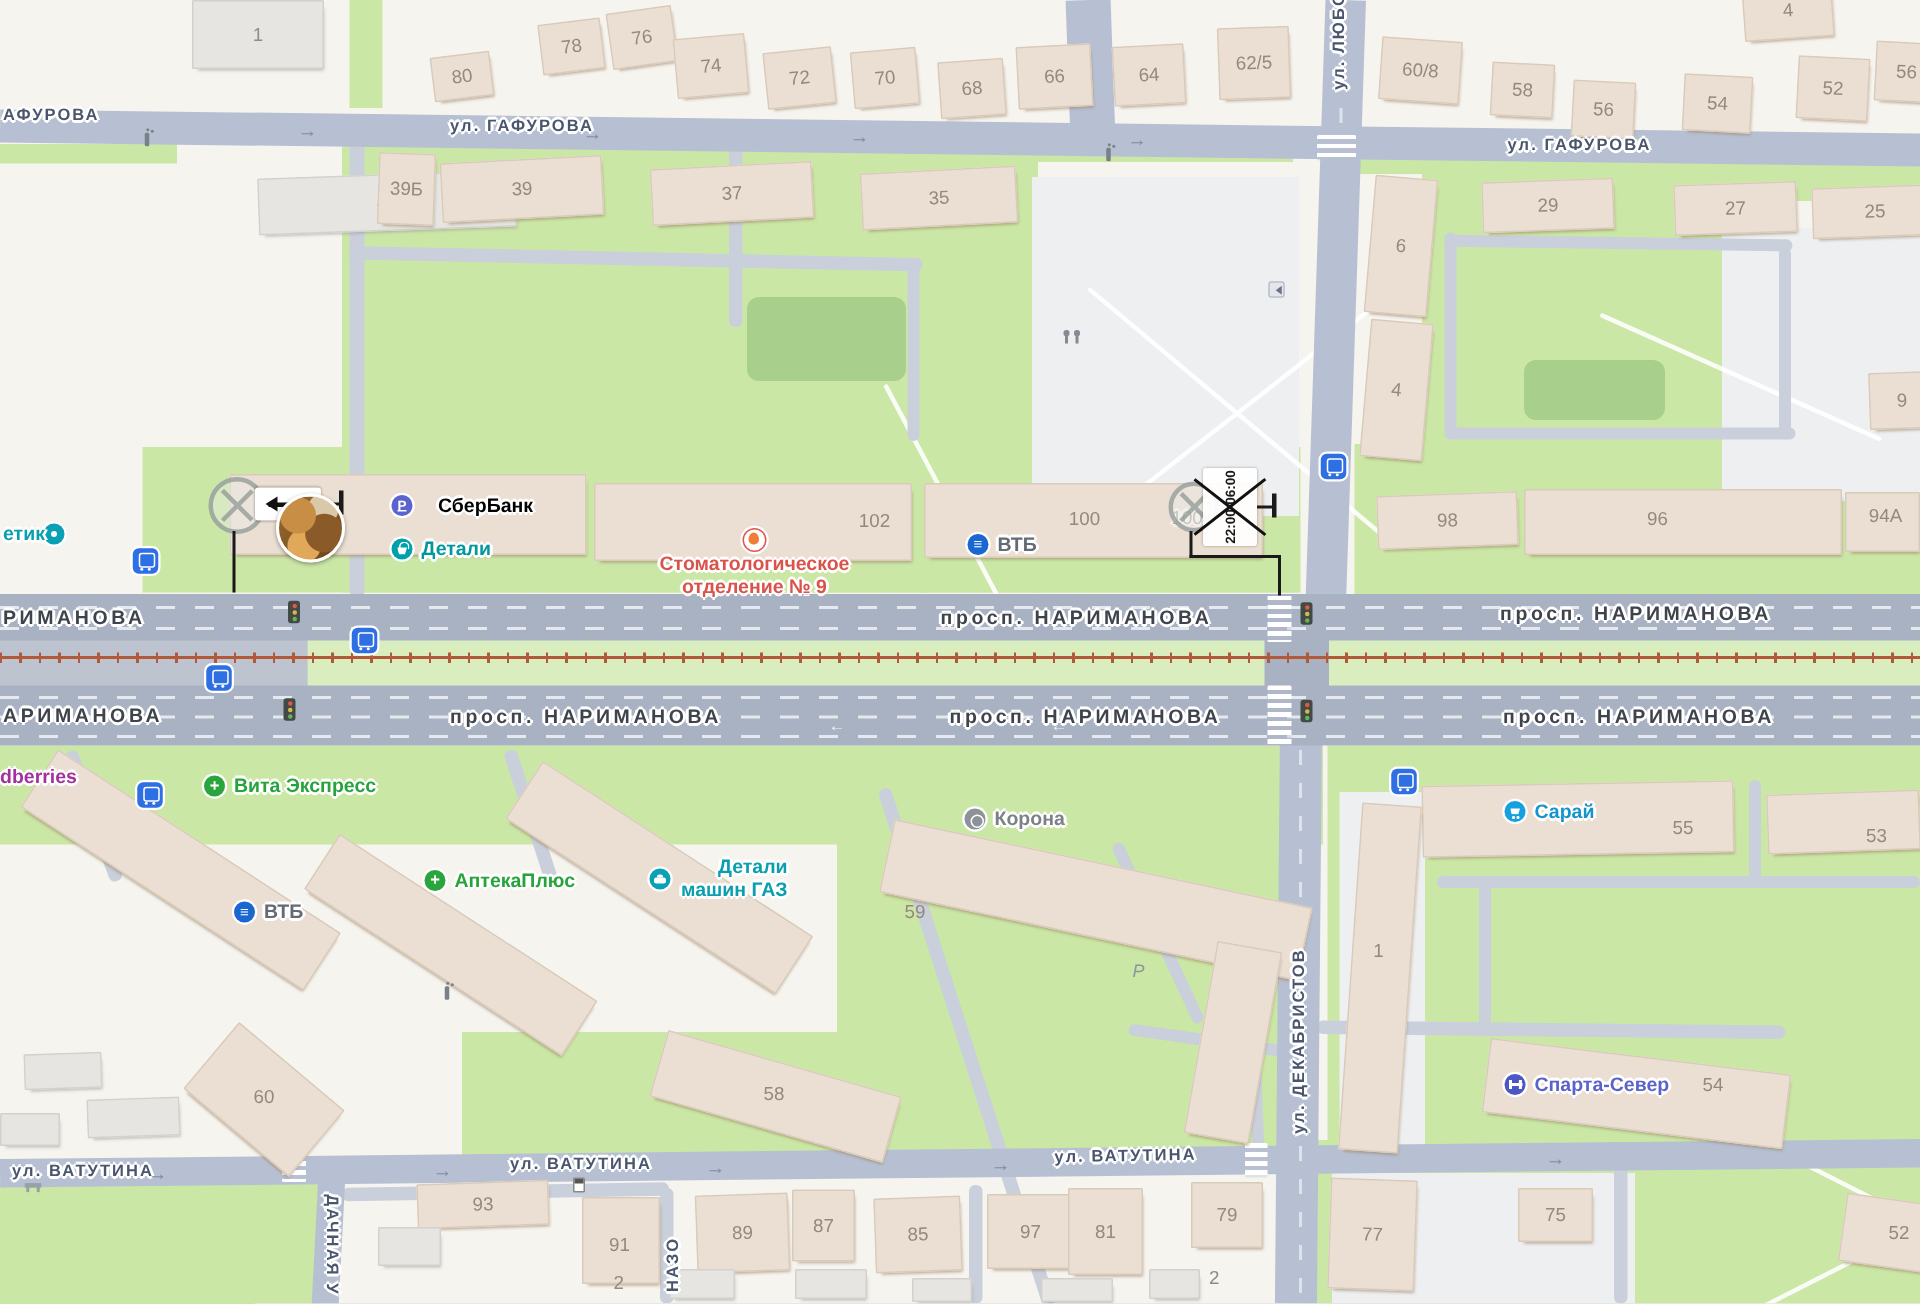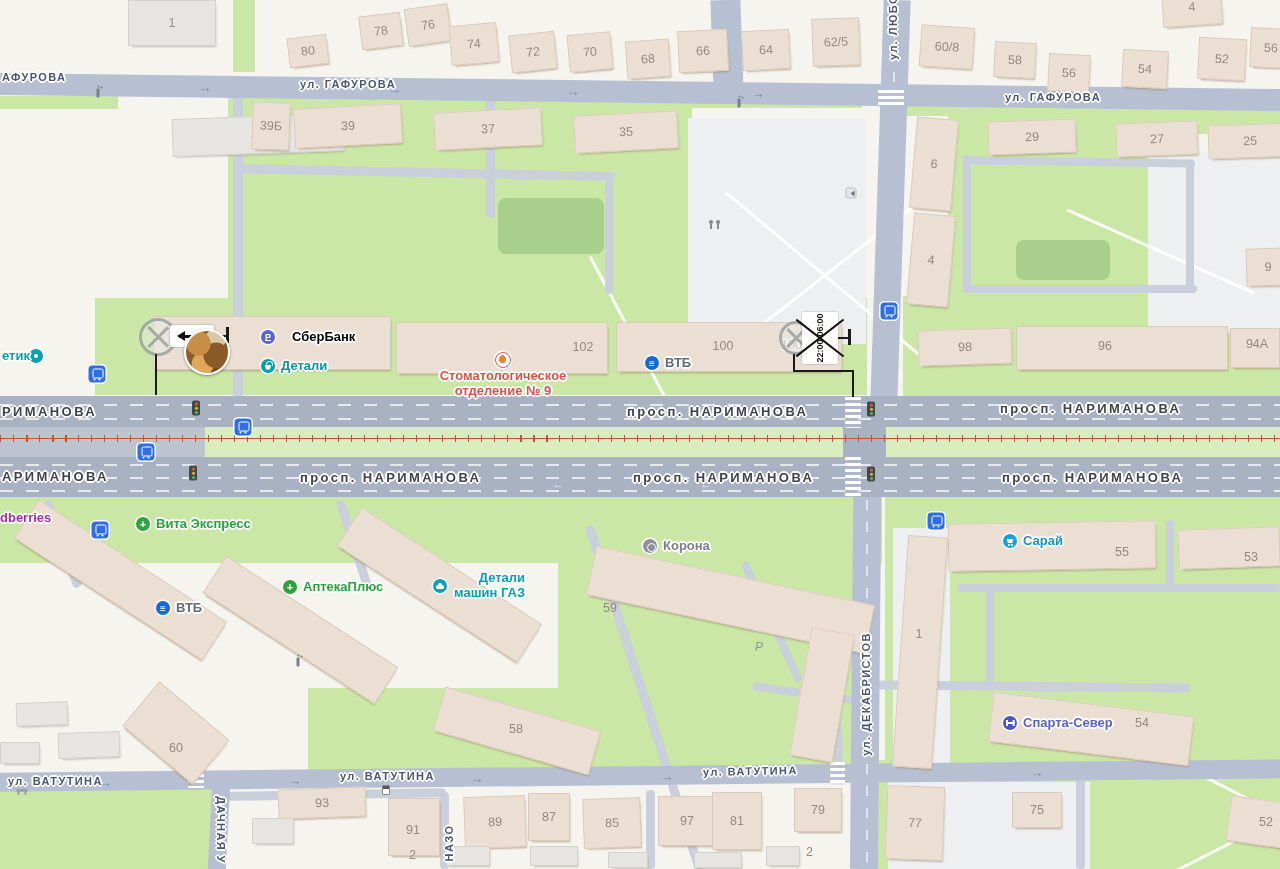--- a/index.html
+++ b/index.html
@@ -255,21 +255,21 @@
     </div>
   <div class="lay" id="L-lbl">
       <div class="num" style="left: 583px; top: 347px; transform: translate(-50%, -50%);">102</div>
       <div class="num" style="left: 723px; top: 346px; transform: translate(-50%, -50%);">100</div>
       <div class="num" style="left: 1105px; top: 346px; transform: translate(-50%, -50%);">96</div>
       <div class="num" style="left: 1257px; top: 344px; transform: translate(-50%, -50%);">94А</div>
       <div class="num" style="left: 1122px; top: 552px; transform: translate(-50%, -50%);">55</div>
       <div class="num" style="left: 1251px; top: 557px; transform: translate(-50%, -50%);">53</div>
       <div class="num" style="left: 610px; top: 608px; transform: translate(-50%, -50%);">59</div>
       <div class="num" style="left: 516px; top: 729px; transform: translate(-50%, -50%);">58</div>
-      <div class="num" style="left: 176px; top: 748px; transform: translate(-50%, -50%);">60</div>
+      <div class="num" style="left: 176px; top: 731px; transform: translate(-50%, -50%);">60</div>
       <div class="num" style="left: 919px; top: 634px; transform: translate(-50%, -50%);">1</div>
       <div class="num" style="left: 1142px; top: 723px; transform: translate(-50%, -50%);">54</div>
       <div class="num" style="left: 1266px; top: 822px; transform: translate(-50%, -50%);">52</div>
       <div class="num" style="left: 413px; top: 830px; transform: translate(-50%, -50%);">91</div>
       <div class="num" style="left: 409px; top: 848px;">2</div>
       <div class="num" style="left: 806px; top: 845px;">2</div>
       <div class="st-lb halo" style="left: 2px; top: 71px;">АФУРОВА</div>
       <div class="st-lb halo" style="left: 300px; top: 78px;">ул. ГАФУРОВА</div>
       <div class="st-lb halo" style="left: 1005px; top: 91px;">ул. ГАФУРОВА</div>
       <div class="st-lb halo" style="left: 8px; top: 775px;">ул. ВАТУТИНА</div>

